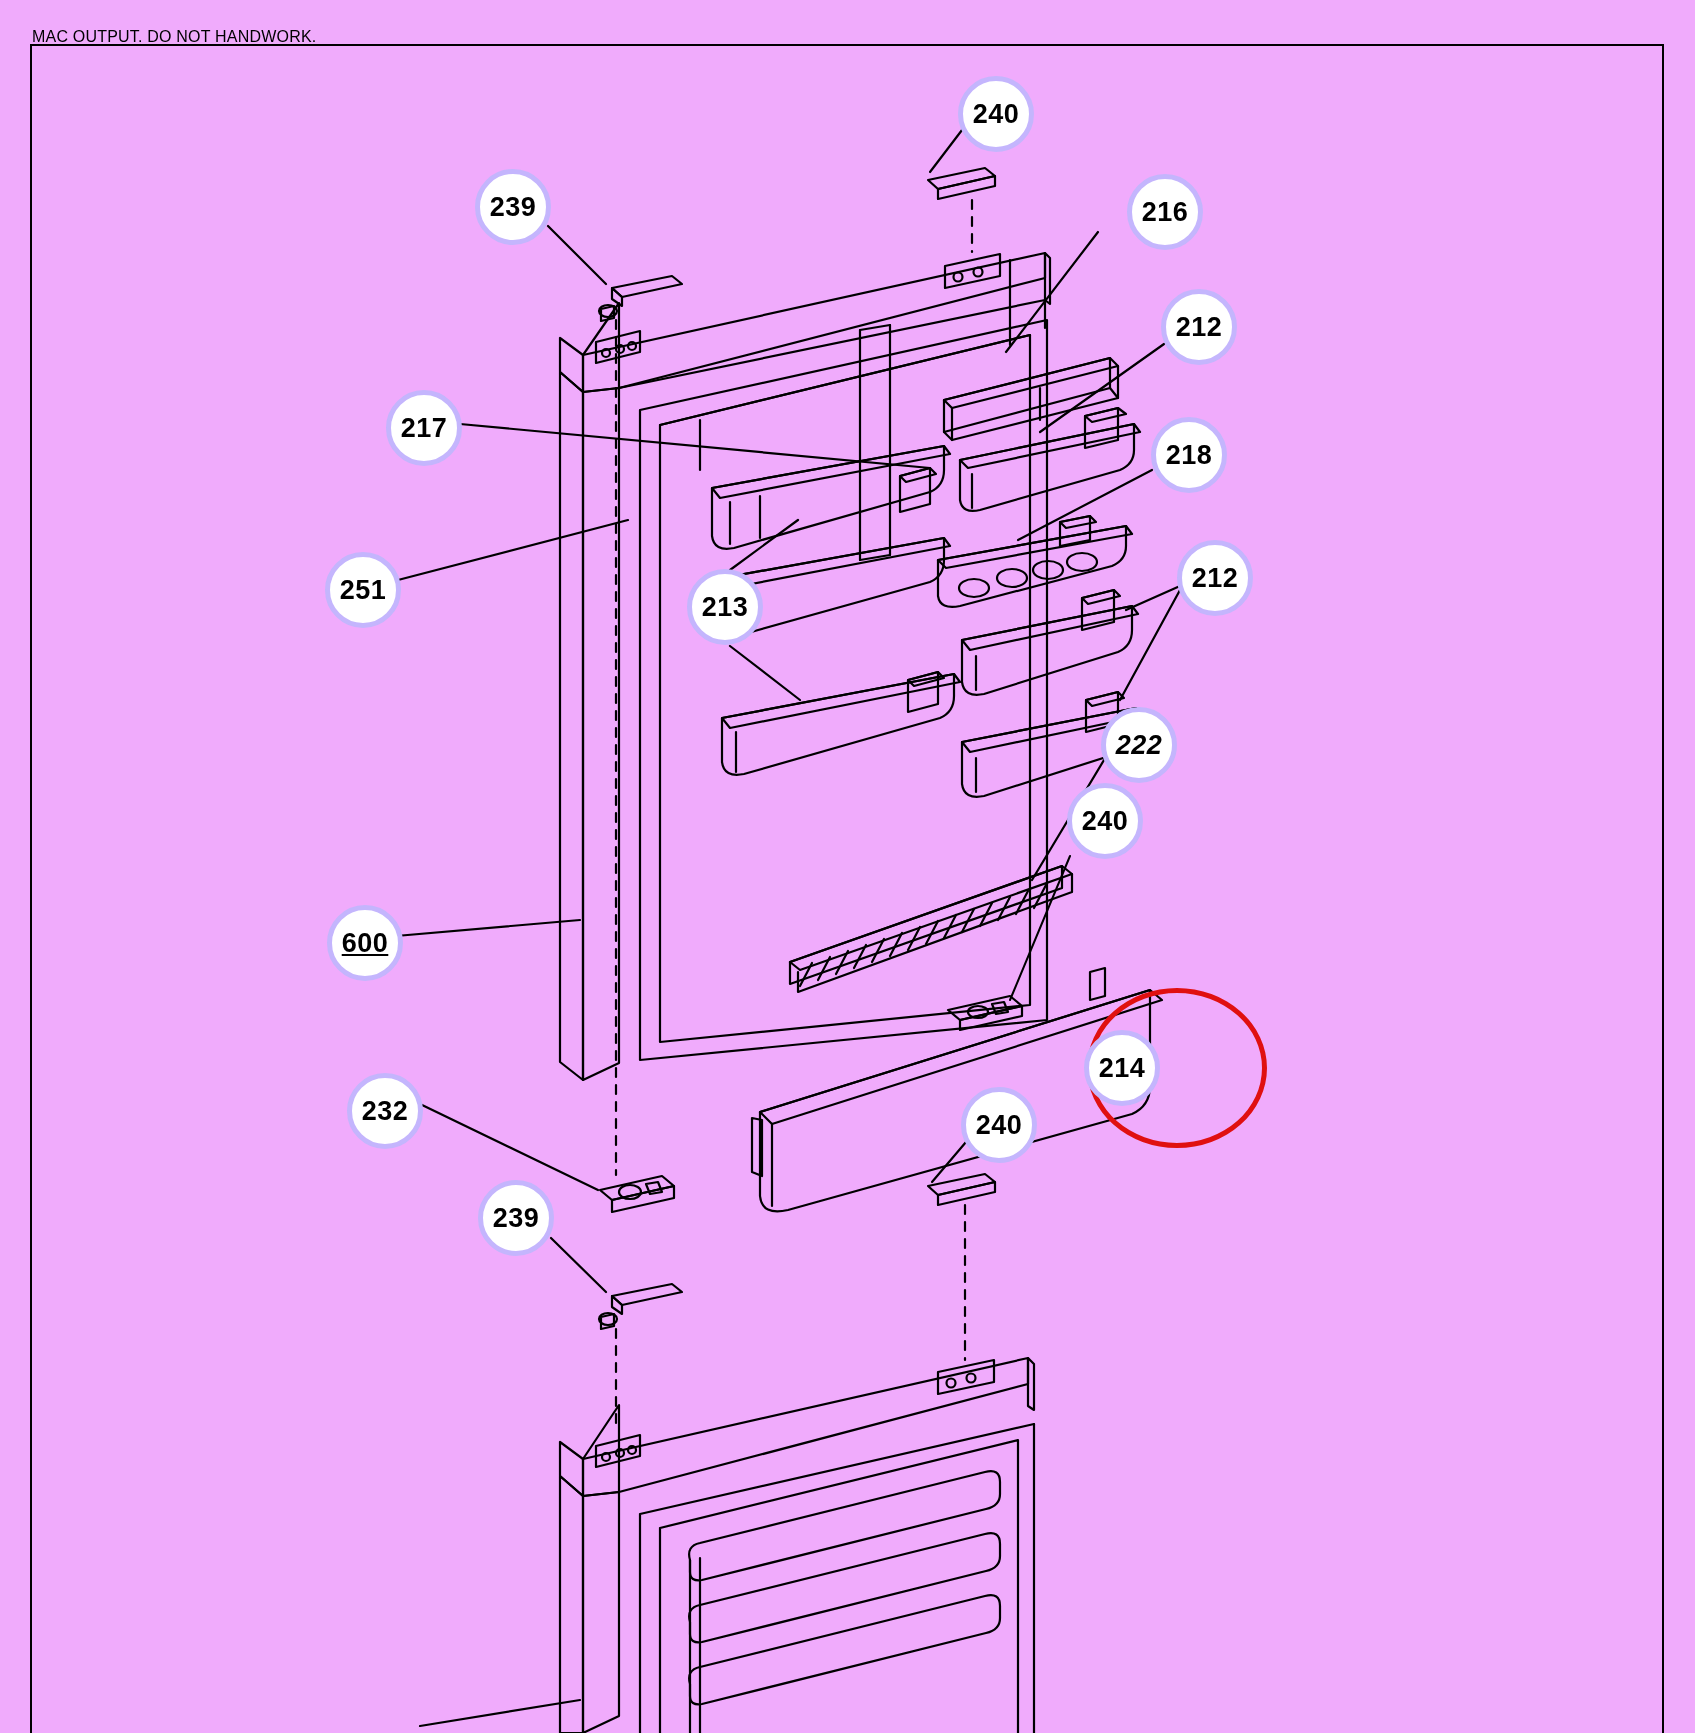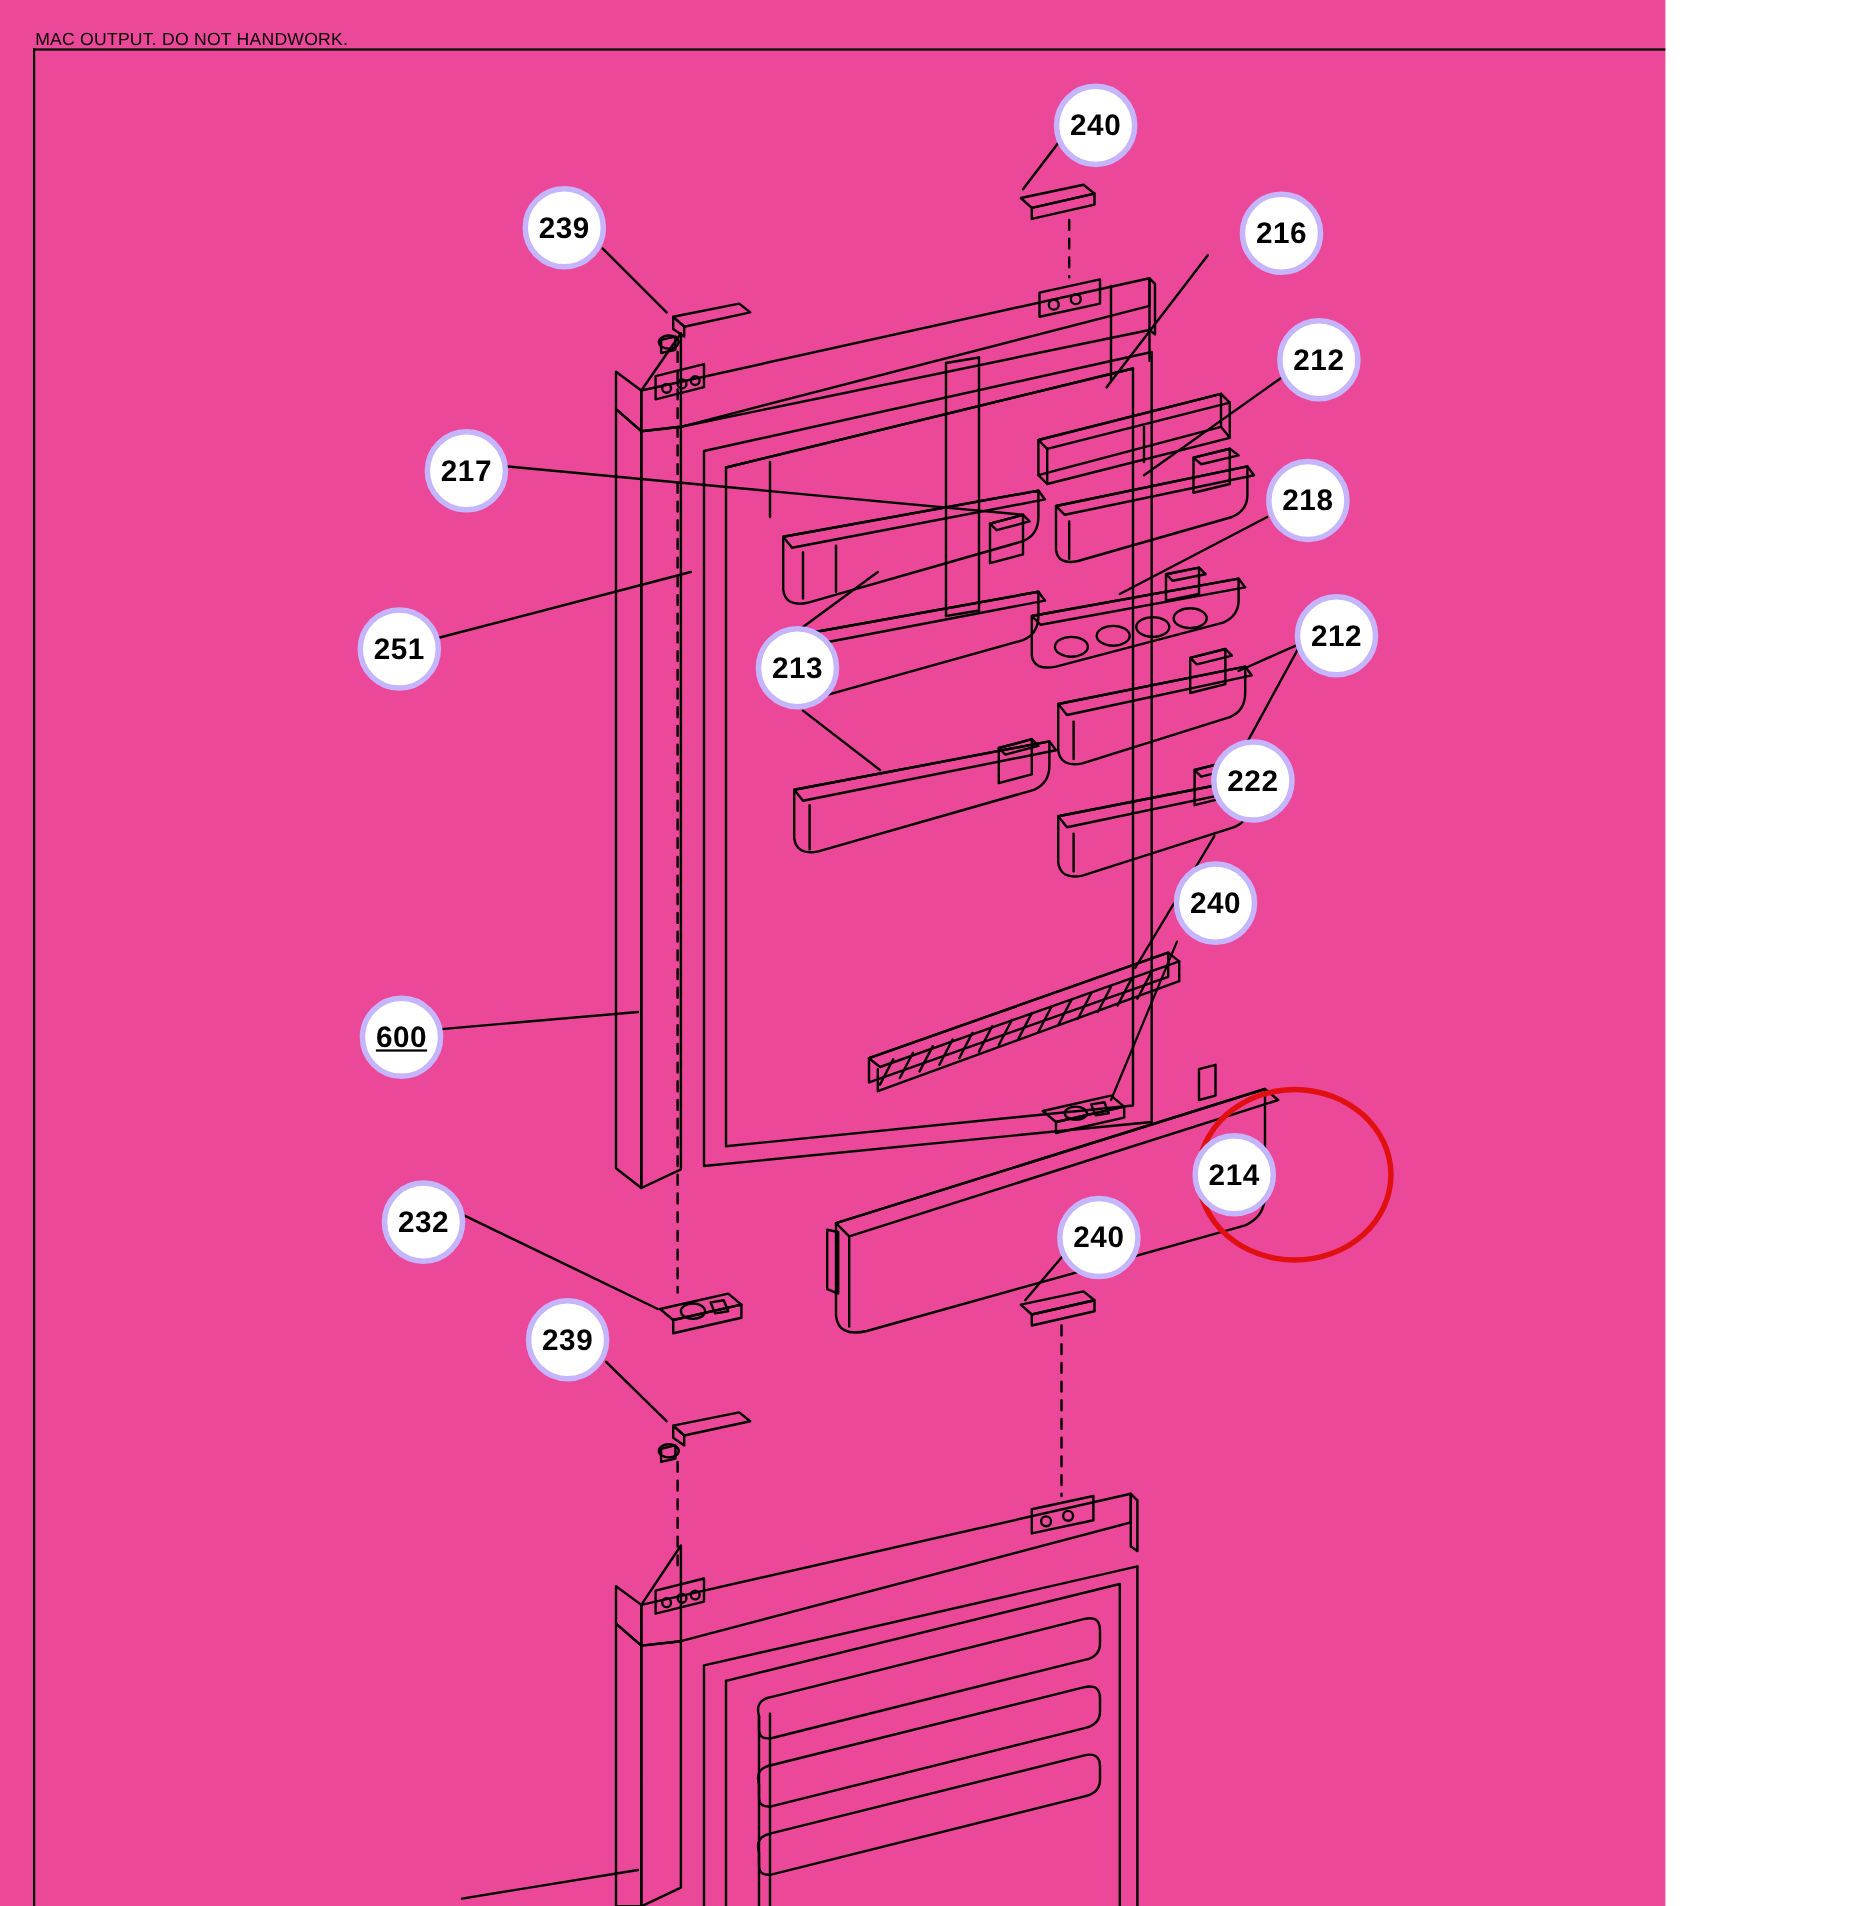--- a/index.html
+++ b/index.html
@@ -5,23 +5,23 @@
   html, body {
     margin: 0;
     padding: 0;
     background: #ffffff;
   }
   body {
     font-family: "Liberation Sans", sans-serif;
   }
   #page {
     position: relative;
-    width: 1514px;
+    width: 1695px;
     height: 1733px;
-    background: #ec4899;
+    background: #f0abfc;
     overflow: hidden;
   }
   #frame {
     position: absolute;
     left: 30px;
     top: 44px;
     width: 1634px;
     height: 1689px;
     border: 2px solid #000;
     border-bottom: none;
@@ -303,21 +303,21 @@
     </div>
 
   <div class="callout small" style="left:325px; top:552px;justify-content:center;">
       <span>251</span>
     </div>
 
   <div class="callout small" style="left:687px; top:569px;">
       <span>213</span>
     </div>
 
-  <div class="callout small" style="left:1101px; top:672px;">
+  <div class="callout small" style="left:1101px; top:707px;font-style:italic;">
       <span>222</span>
     </div>
 
   <div class="callout small" style="left:1067px; top:783px;">
       <span>240</span>
     </div>
 
   <div class="callout small" style="left:327px; top:905px;text-decoration:underline;">
       <span>600</span>
     </div>

